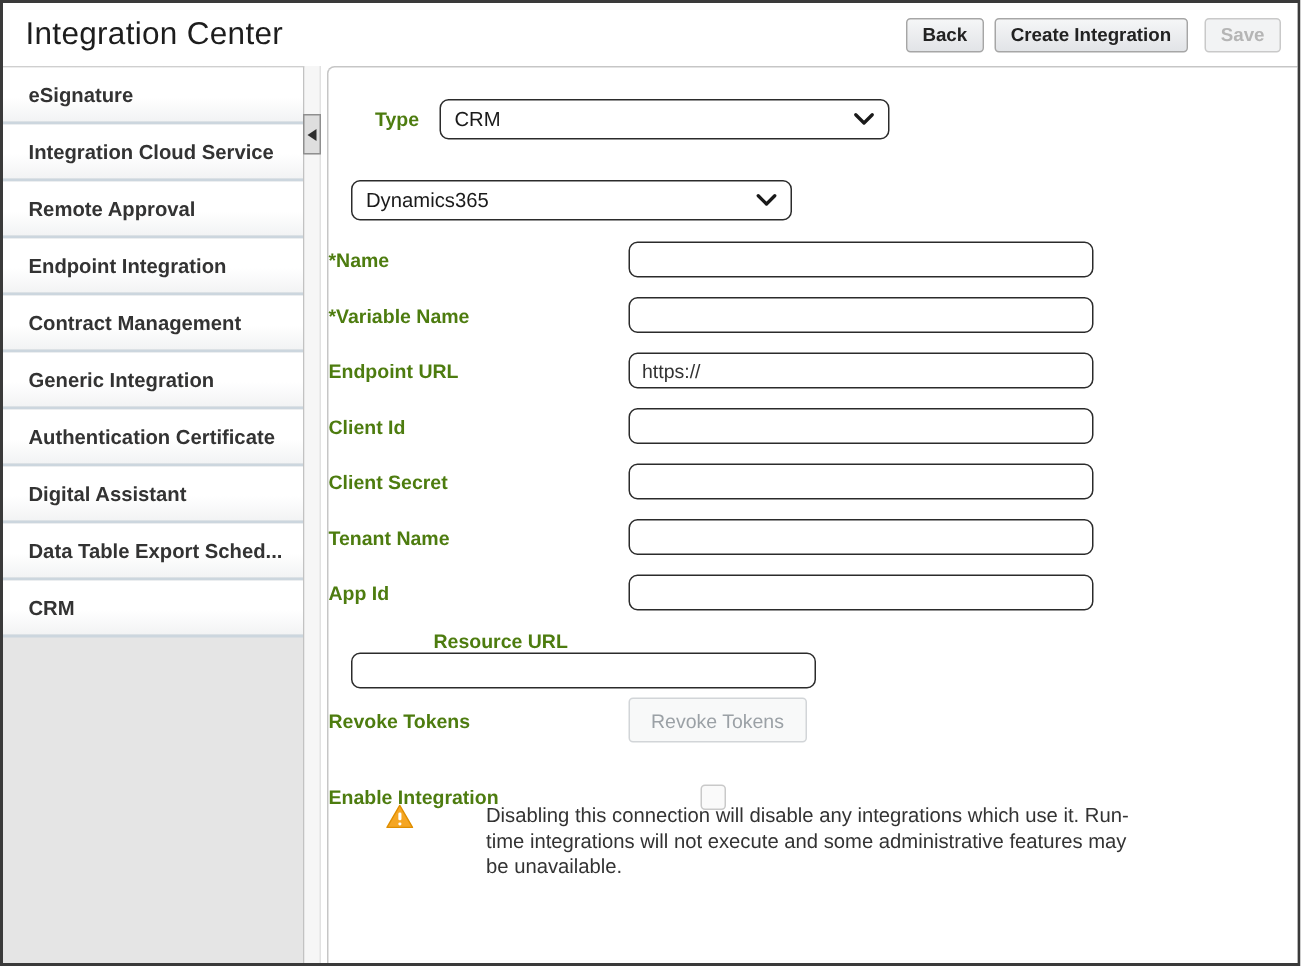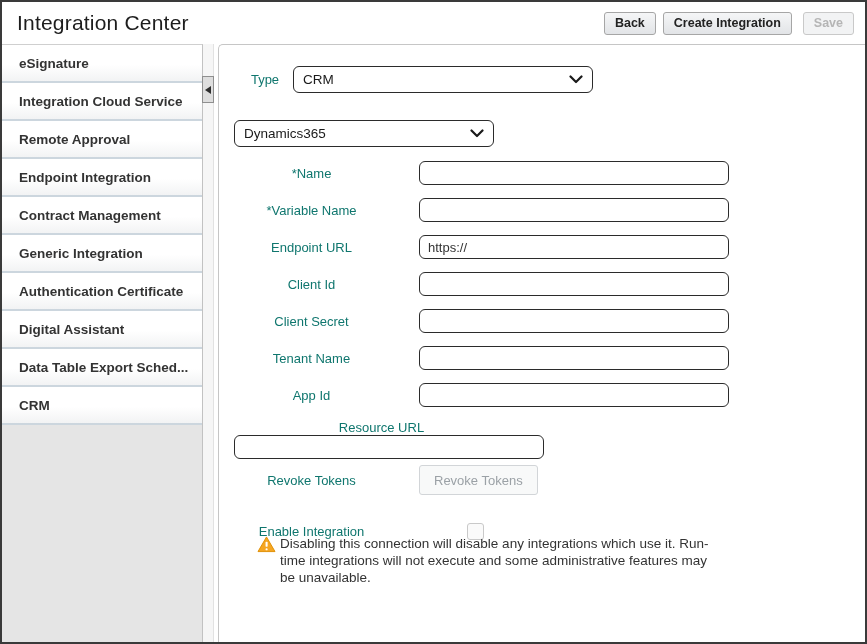--- a/index.html
+++ b/index.html
@@ -53,46 +53,46 @@
   }
 
   
   .main{
     position:absolute; top:42px; left:216px; right:0; bottom:0;
     background:#fff; border-top:1px solid #c6c6c6; border-left:1px solid #c6c6c6;
     border-top-left-radius:5px;
   }
 
   .row{ position:absolute; left:0; display:flex; align-items:center; }
-  .lbl{ width:185px; text-align:center; font-size:13px; font-weight:normal; color:#0f766e; }
+  .lbl{ width:185px; text-align:left; font-size:13px; font-weight:bold; color:#4d7c0f; }
   .ctl{ margin-left:15px; }
 
   .select{
-    width:260px; height:27px; background:#fff;
+    width:294px; height:27px; background:#fff;
     border:1.5px solid #2b2b2b; border-radius:6px;
     display:flex; align-items:center; justify-content:space-between;
     padding:0 9px; font-size:13.5px; color:#1a1a1a; cursor:pointer;
   }
   .select.type-w{ width:300px; }
 
   input.txt{
     width:310px; height:24px; border:1.5px solid #2b2b2b; border-radius:6px;
     padding:0 8px; font:13px "Liberation Sans",sans-serif; color:#333; background:#fff;
   }
 
   .revoke-btn{
     height:30px; padding:0 14px; font:13px "Liberation Sans",sans-serif;
     color:#9ba1a6; background:#f8f9f9; border:1px solid #d2d5d8; border-radius:3px;
   }
   .checkbox{
     width:17px; height:17px; border:1px solid #c9c9c9; border-radius:3px; background:#fafafa;
     display:inline-block; cursor:pointer;
   }
 
-  .warning{ position:absolute; left:38px; top:490px; display:flex; align-items:flex-start; }
+  .warning{ position:absolute; left:38px; top:490px; display:flex; align-items:flex-start;gap:44px; }
   .warn-icon{ flex:0 0 auto; margin-top:1px; }
   .warn-text{ margin-left:4px; width:432px; font-size:13.5px; color:#333; line-height:17px; }
 </style>
 </head>
 <body>
 
 <div class="window">
 
   <div class="header">
     <div class="title">Integration Center</div>

